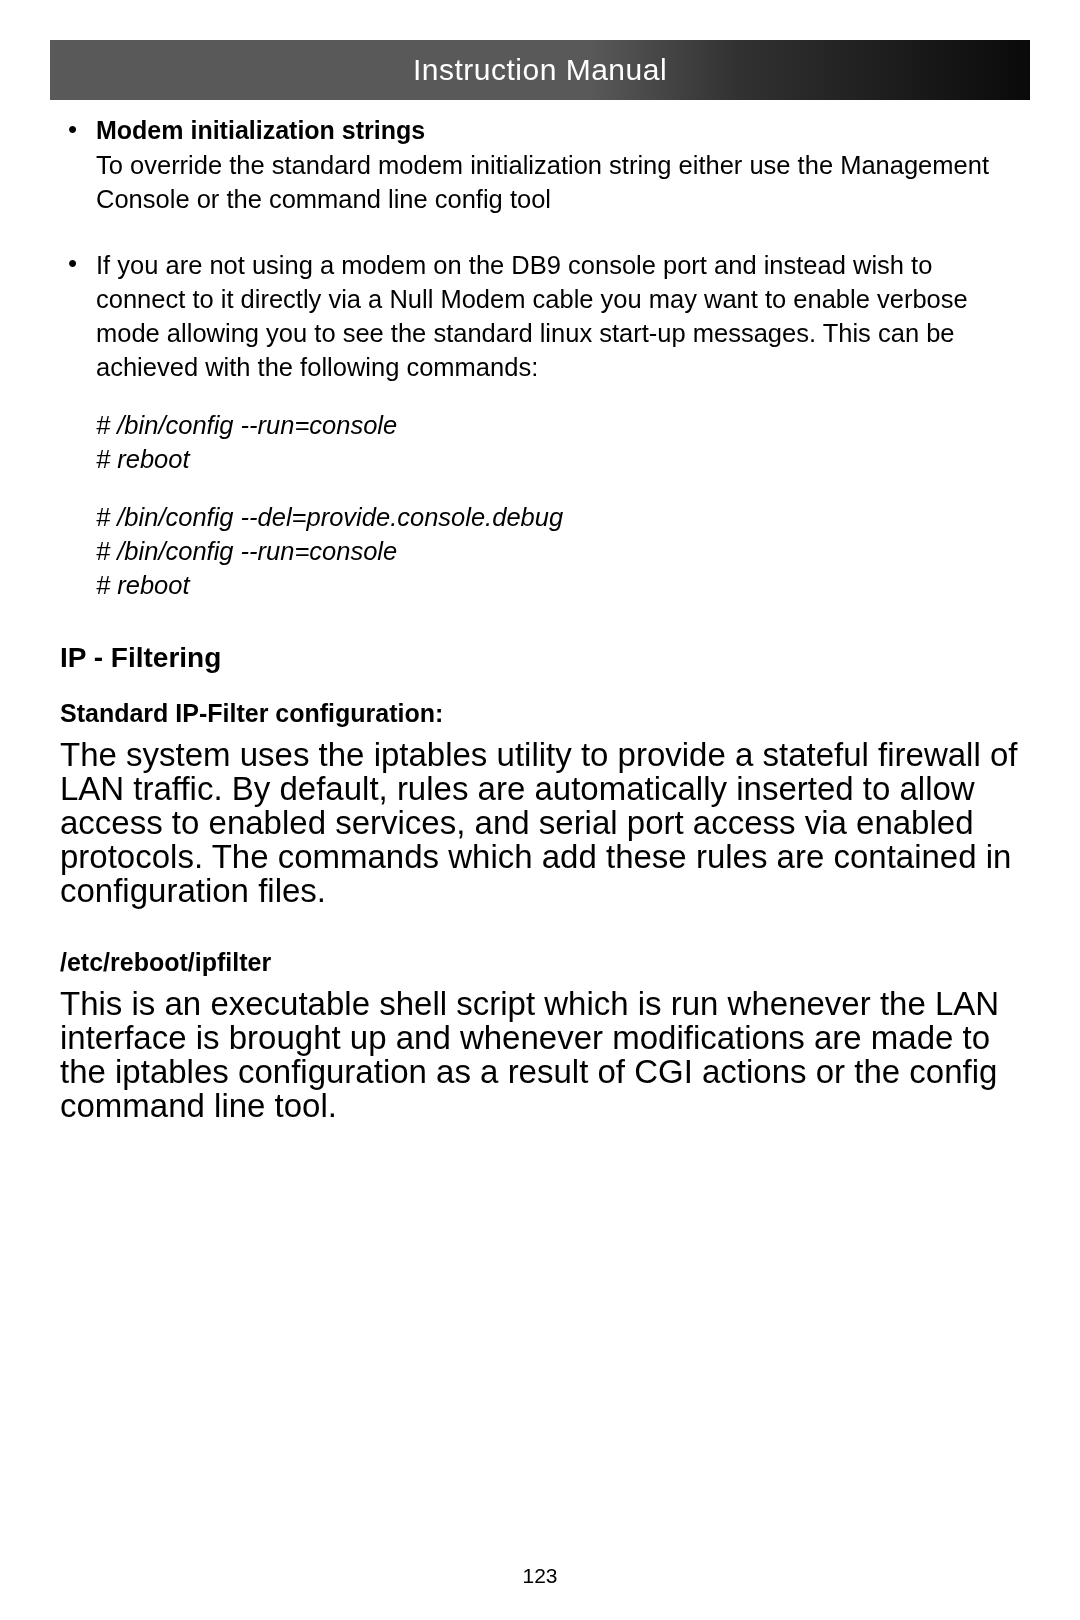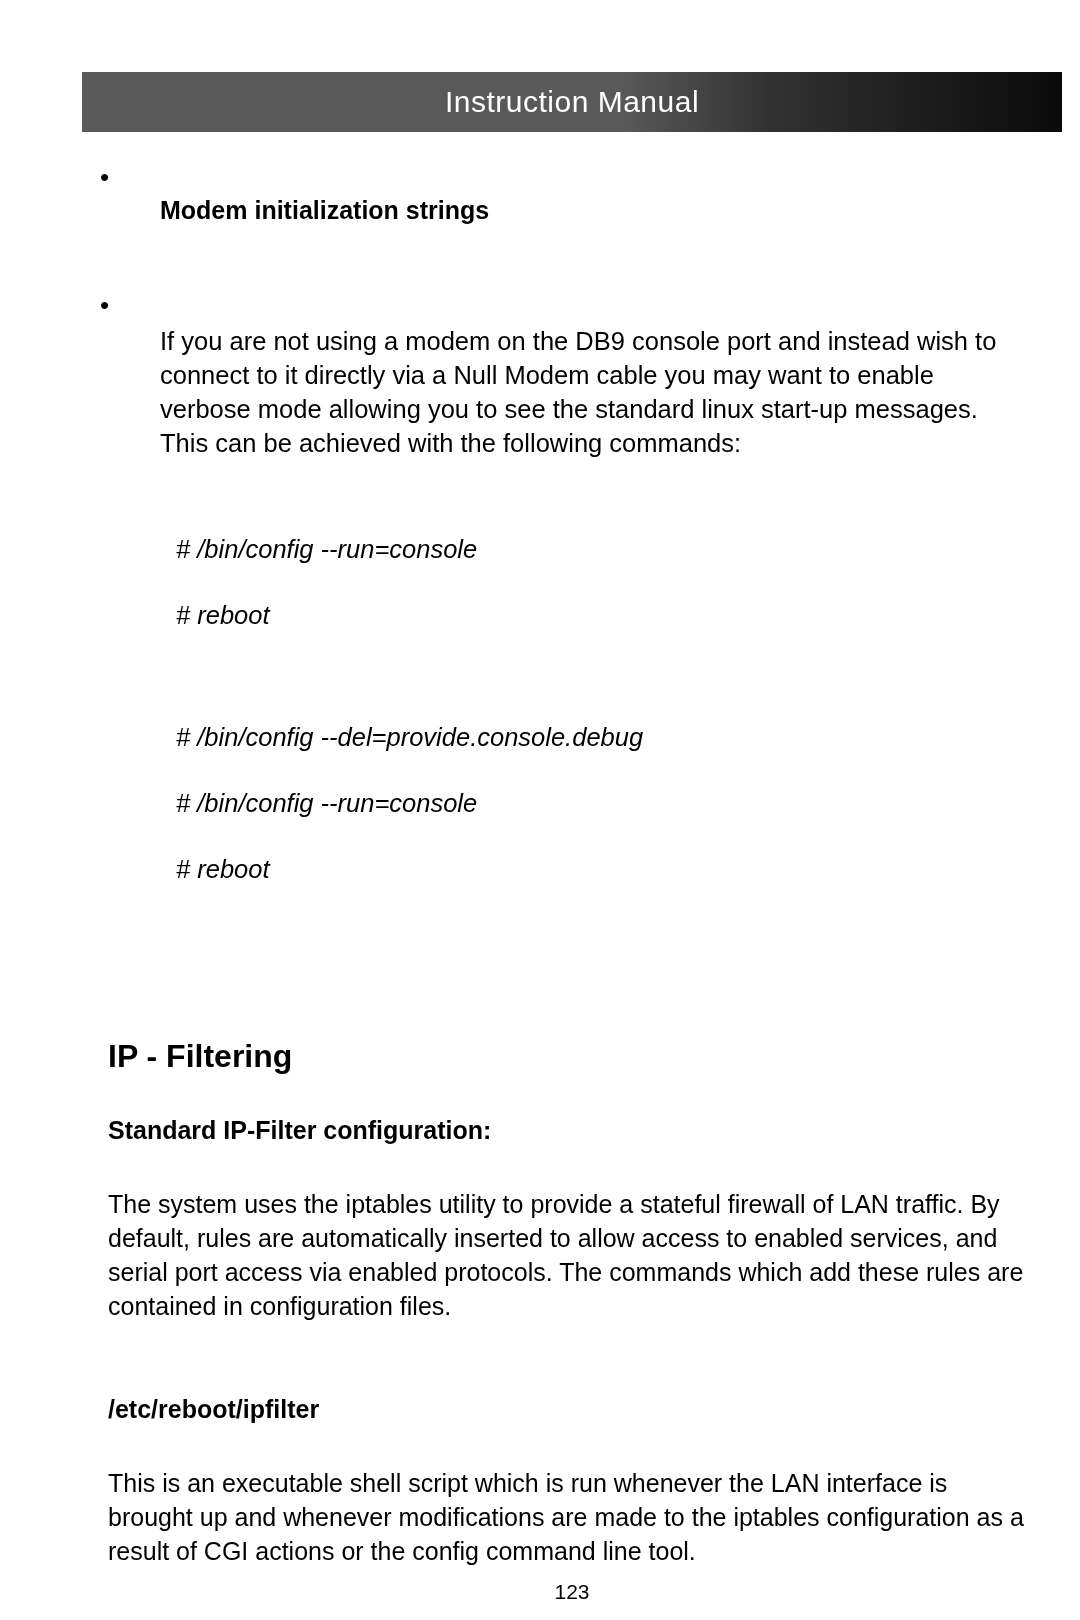--- a/index.html
+++ b/index.html
@@ -1,15 +1,15 @@
 <!DOCTYPE html>
 <html><head>
 <meta charset="utf-8">
 <style>
-  * { margin: 0; padding: 16px; box-sizing: border-box; }
+  * { margin: 0; padding: 0; box-sizing: border-box; }
   html, body {
     width: 1080px;
     height: 1620px;
     background: #ffffff;
     font-family: Arial, Helvetica, sans-serif;
     color: #000;
   }
   .page {
     width: 1080px;
     height: 1620px;
@@ -63,34 +63,34 @@
     font-weight: 400;
     margin-top: 2px;
   }
   .code-block {
     font-size: 25.5px;
     font-style: italic;
     line-height: 34px;
     margin-top: 24px;
   }
   .h2 {
-    font-size: 32px;
+    font-size: 28px;
     font-weight: 700;
     margin-top: 40px;
-    margin-bottom: 9px;
+    margin-bottom: 25px;
   }
   .h3 {
     font-size: 25px;
     font-weight: 700;
     margin-top: 4px;
     margin-bottom: 10px;
   }
   .h3.spaced { margin-top: 40px; }
   .body-para {
-    font-size: 25px;
+    font-size: 33px;
     line-height: 34px;
   }
   .page-number {
     position: absolute;
     bottom: 32px;
     left: 0;
     width: 100%;
     text-align: center;
     font-size: 21px;
   }
@@ -102,20 +102,21 @@
 
   <div class="banner">
     <div class="banner-title">Instruction Manual</div>
   </div>
 
   <div class="content">
 
     <ul class="bullets">
       <li>
         <div class="bullet-title">Modem initialization strings</div>
+        <div class="para">To override the standard modem initialization string either use the Management Console or the command line config tool</div>
       </li>
 
       <li>
         <div class="para">If you are not using a modem on the DB9 console port and instead wish to connect to it directly via a Null Modem cable you may want to enable verbose mode allowing you to see the standard linux start-up messages. This can be achieved with the following commands:</div>
 
         <div class="code-block">
           <div># /bin/config --run=console</div>
           <div># reboot</div>
         </div>
 

